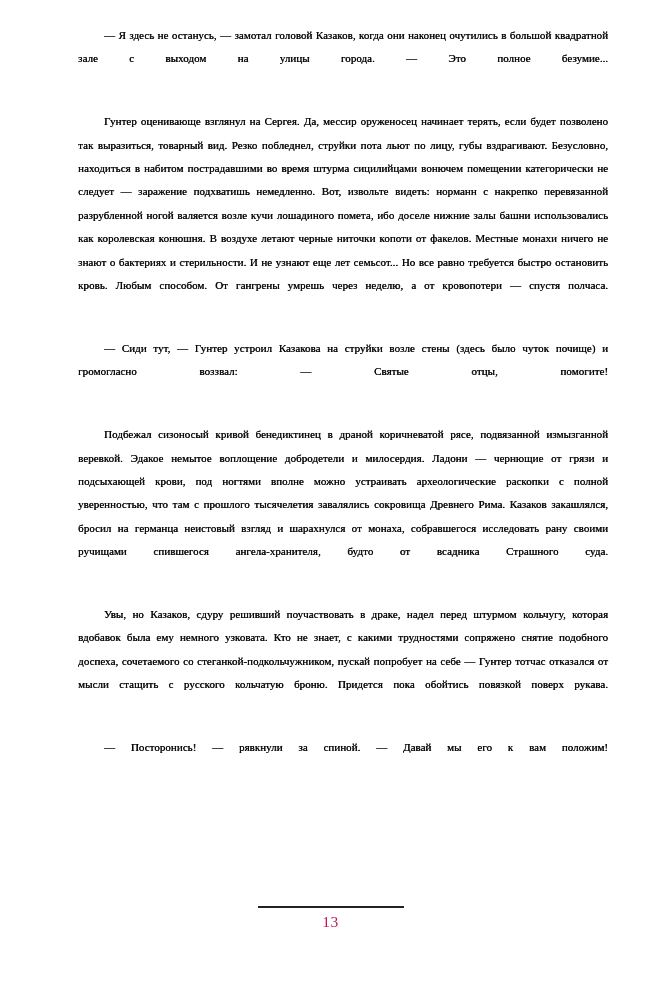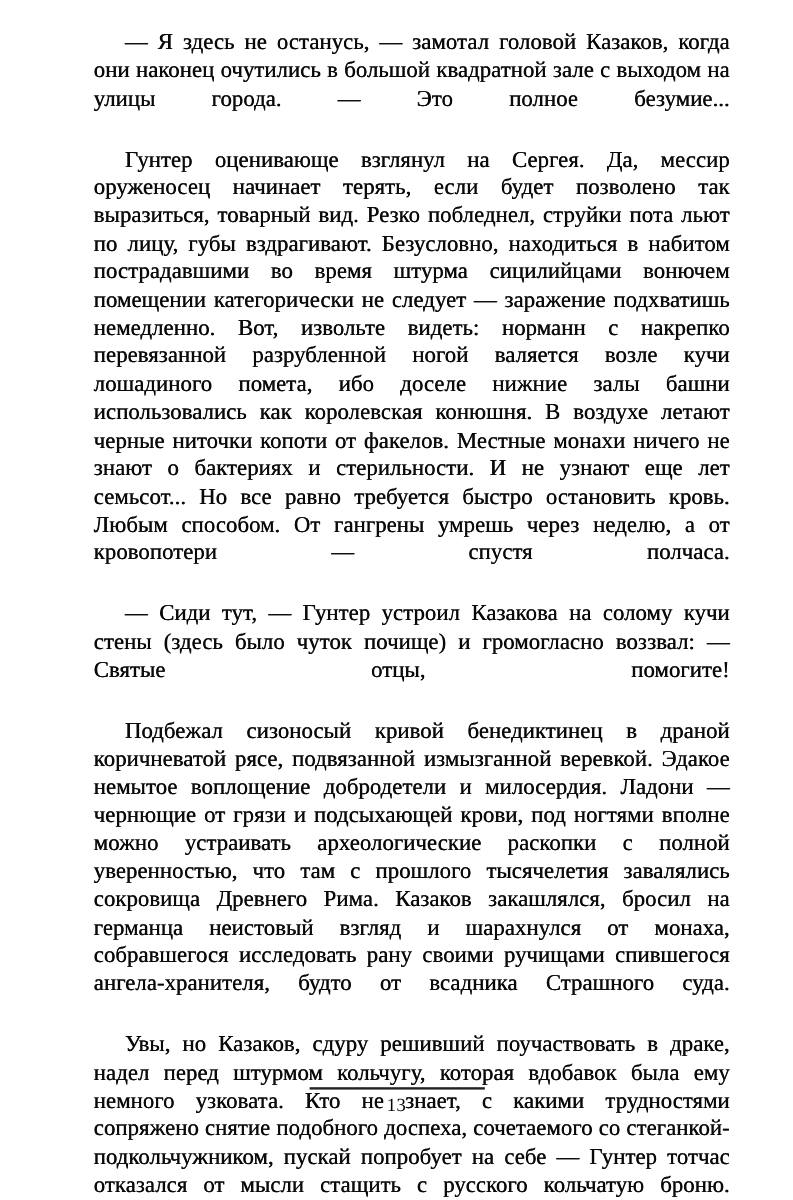--- a/index.html
+++ b/index.html
@@ -32,31 +32,31 @@
     left: 78px;
     top: 24px;
     width: 530px;
   }
 
   .para {
     margin: 0;
     text-align: justify;
     text-justify: inter-word;
     text-indent: 26px;
-    font-size: 19px;
+    font-size: 11px;
     line-height: 23.4px;
     letter-spacing: 0.03px;
     word-spacing: 0.1px;
     hyphens: manual;
   }
 
   
   .para { text-shadow: 0.32px 0 0 currentColor; }
 
-  .para + .para { margin-top: 4px; }
+  .para + .para { margin-top: 16px; }
 
   
   .para::after {
     content: "";
     display: inline-block;
     width: 100%;
   }
 
   
   #footer {
@@ -72,32 +72,32 @@
     margin: 0 auto;
     border: 0;
     border-top: 2px solid #101010;
     opacity: 0.92;
   }
   #folio {
     margin-top: 4px;
     font-size: 15.5px;
     line-height: 20px;
     letter-spacing: 0.4px;
-    color: #000000;
+    color: #be185d;
   }
 </style>
 </head>
 <body>
 
 <div id="page">
 
   <div id="textblock">
     <p class="para">— Я здесь не останусь, — замотал головой Казаков, когда они наконец очутились в большой квадратной зале с выходом на улицы города. — Это полное безумие...</p>
     <p class="para">Гунтер оценивающе взглянул на Сергея. Да, мессир оруженосец начинает терять, если будет позволено так выразиться, товарный вид. Резко побледнел, струйки пота льют по лицу, губы вздрагивают. Безусловно, находиться в набитом пострадавшими во время штурма сицилийцами вонючем помещении категорически не следует — заражение подхватишь немедленно. Вот, извольте видеть: норманн с накрепко перевязанной разрубленной ногой валяется возле кучи лошадиного помета, ибо доселе нижние залы башни использовались как королевская конюшня. В воздухе летают черные ниточки копоти от факелов. Местные монахи ничего не знают о бактериях и стерильности. И не узнают еще лет семьсот... Но все равно требуется быстро остановить кровь. Любым способом. От гангрены умрешь через неделю, а от кровопотери — спустя полчаса.</p>
-    <p class="para">— Сиди тут, — Гунтер устроил Казакова на солому кучи стены (здесь было чуток почище) и громогласно воззвал: — Святые отцы, помогите!</p>
+    <p class="para">— Сиди тут, — Гунтер устроил Казакова на струйки возле стены (здесь было чуток почище) и громогласно воззвал: — Святые отцы, помогите!</p>
     <p class="para">Подбежал сизоносый кривой бенедиктинец в драной коричневатой рясе, подвязанной измызганной веревкой. Эдакое немытое воплощение добродетели и милосердия. Ладони — чернющие от грязи и подсыхающей крови, под ногтями вполне можно устраивать археологические раскопки с полной уверенностью, что там с прошлого тысячелетия завалялись сокровища Древнего Рима. Казаков закашлялся, бросил на германца неистовый взгляд и шарахнулся от монаха, собравшегося исследовать рану своими ручищами спившегося ангела-хранителя, будто от всадника Страшного суда.</p>
     <p class="para">Увы, но Казаков, сдуру решивший поучаствовать в драке, надел перед штурмом кольчугу, которая вдобавок была ему немного узковата. Кто не знает, с какими трудностями сопряжено снятие подобного доспеха, сочетаемого со стеганкой-подкольчужником, пускай попробует на себе — Гунтер тотчас отказался от мысли стащить с русского кольчатую броню. Придется пока обойтись повязкой поверх рукава.</p>
     <p class="para">— Посторонись! — рявкнули за спиной. — Давай мы его к вам положим!</p>
 
   </div>
 
   <div id="footer">
     <hr id="page-rule">
     <div id="folio">13</div>
   </div>

